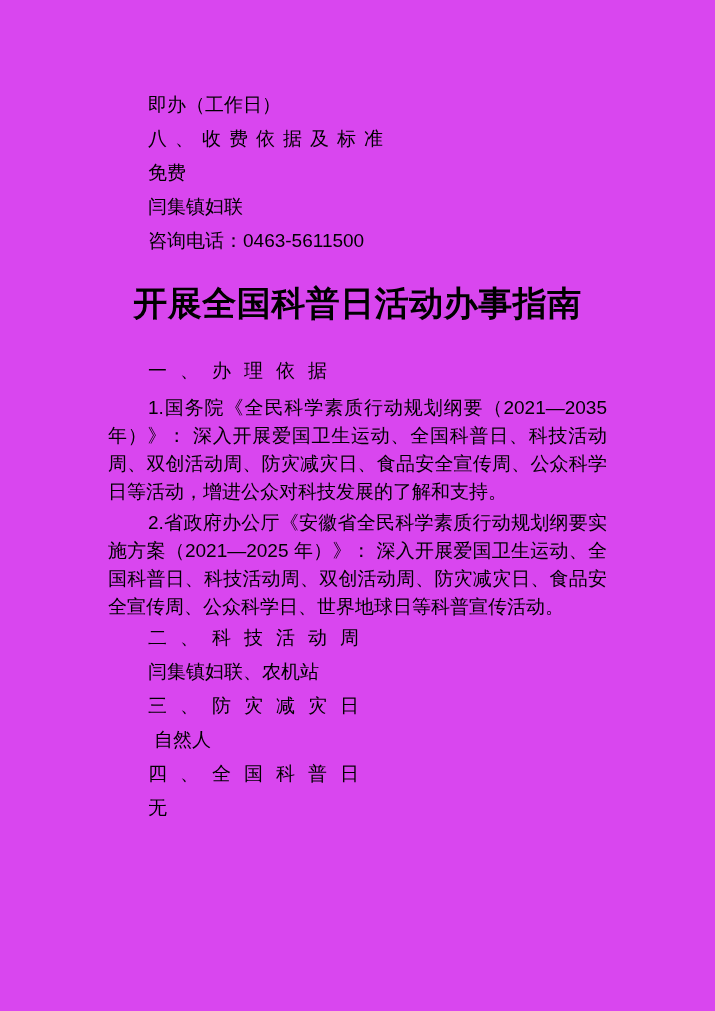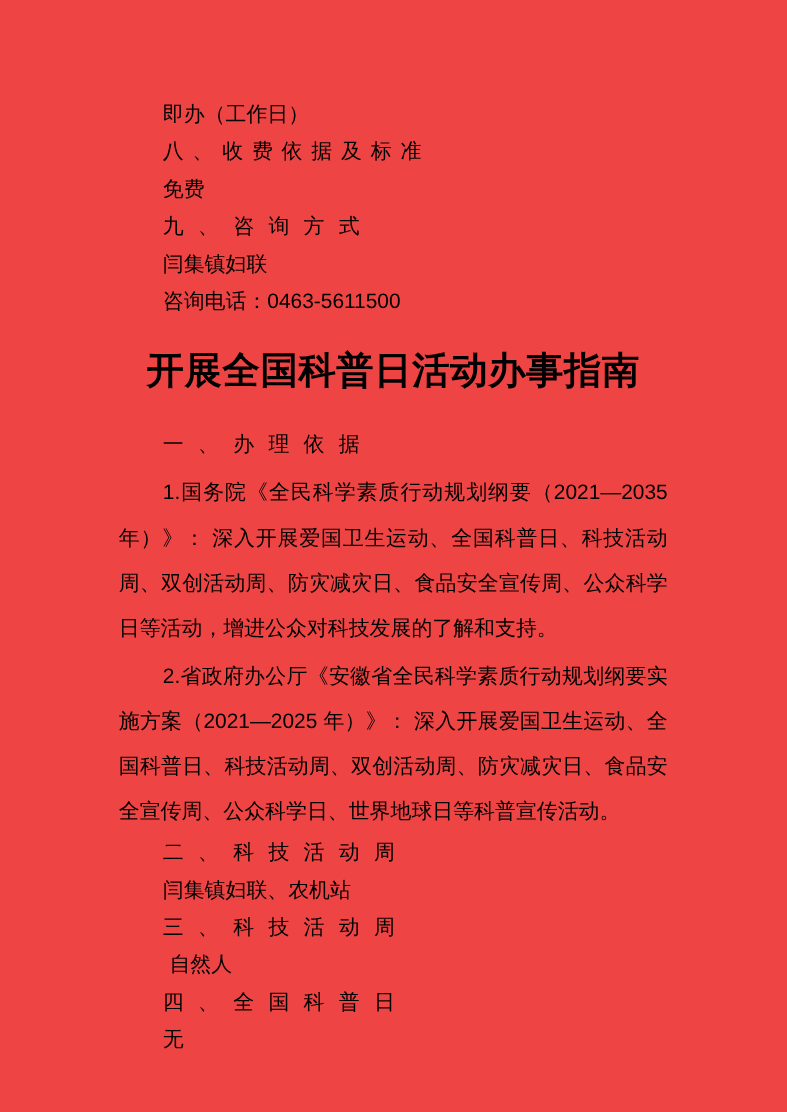--- a/index.html
+++ b/index.html
@@ -12,21 +12,21 @@
     background: #ffffff;
     color: #000000;
     font-family: "Liberation Sans", sans-serif;
     overflow: hidden;
   }
   .page {
     box-sizing: border-box;
     width: 715px;
     height: 1011px;
     padding: 88px 108px 0 108px;
-    background: #ef4444;
+    background: #d946ef;
   }
   .line {
     font-size: 19px;
     line-height: 34px;
     white-space: pre;
   }
   .indent {
     padding-left: 40px;
   }
   .indent-extra {
@@ -41,60 +41,59 @@
   .title {
     font-size: 34px;
     font-weight: 700;
     text-align: center;
     line-height: 46px;
     margin: 22px 0 28px 0;
     letter-spacing: 0.5px;
   }
   .para {
     font-size: 19px;
-    line-height: 41px;
+    line-height: 28px;
     text-align: justify;
     text-justify: inter-character;
     text-indent: 40px;
     margin: 6px 0 0 0;
   }
   .para.second {
     margin-top: 3px;
   }
 </style>
 </head>
 <body>
 
 <div class="page">
 
   <div class="line indent">即办（工作日）</div>
 
   <div class="line indent ls-med">八、收费依据及标准</div>
 
   <div class="line indent">免费</div>
 
-  <div class="line indent ls-wide">九、咨询方式</div>
 
   <div class="line indent">闫集镇妇联</div>
 
   <div class="line indent">咨询电话：0463-5611500</div>
 
   <h1 class="title">开展全国科普日活动办事指南</h1>
 
   <div class="line indent ls-wide">一、办理依据</div>
 
   <p class="para">1.国务院《全民科学素质行动规划纲要（2021—2035年）》： 深入开展爱国卫生运动、全国科普日、科技活动周、双创活动周、防灾减灾日、食品安全宣传周、公众科学日等活动，增进公众对科技发展的了解和支持。</p>
 
   <p class="para second">2.省政府办公厅《安徽省全民科学素质行动规划纲要实施方案（2021—2025 年）》： 深入开展爱国卫生运动、全国科普日、科技活动周、双创活动周、防灾减灾日、食品安全宣传周、公众科学日、世界地球日等科普宣传活动。</p>
 
   <div class="line indent ls-wide">二、科技活动周</div>
 
   <div class="line indent">闫集镇妇联、农机站</div>
 
-  <div class="line indent ls-wide">三、科技活动周</div>
+  <div class="line indent ls-wide">三、防灾减灾日</div>
 
   <div class="line indent indent-extra">自然人</div>
 
   <div class="line indent ls-wide">四、全国科普日</div>
 
   <div class="line indent">无</div>
 
 </div>
 
 </body></html>

